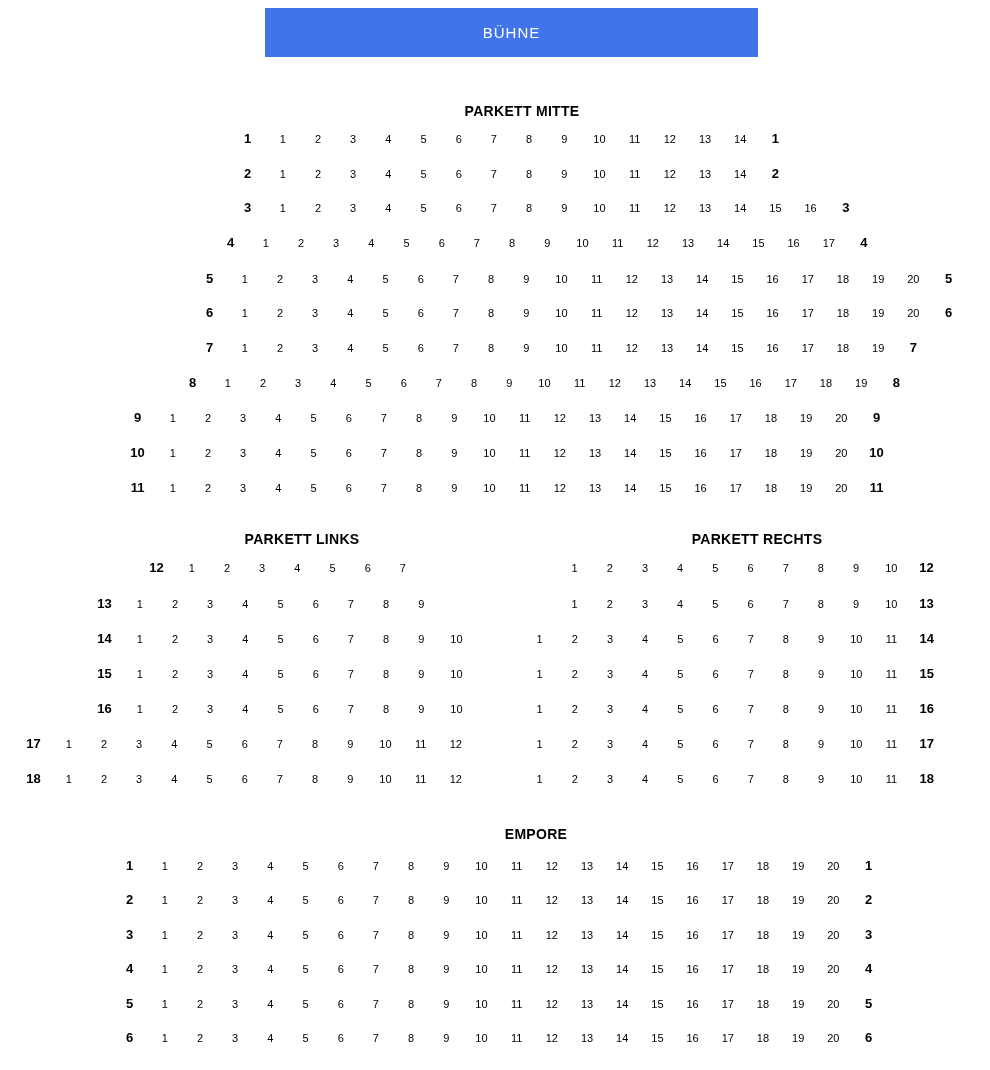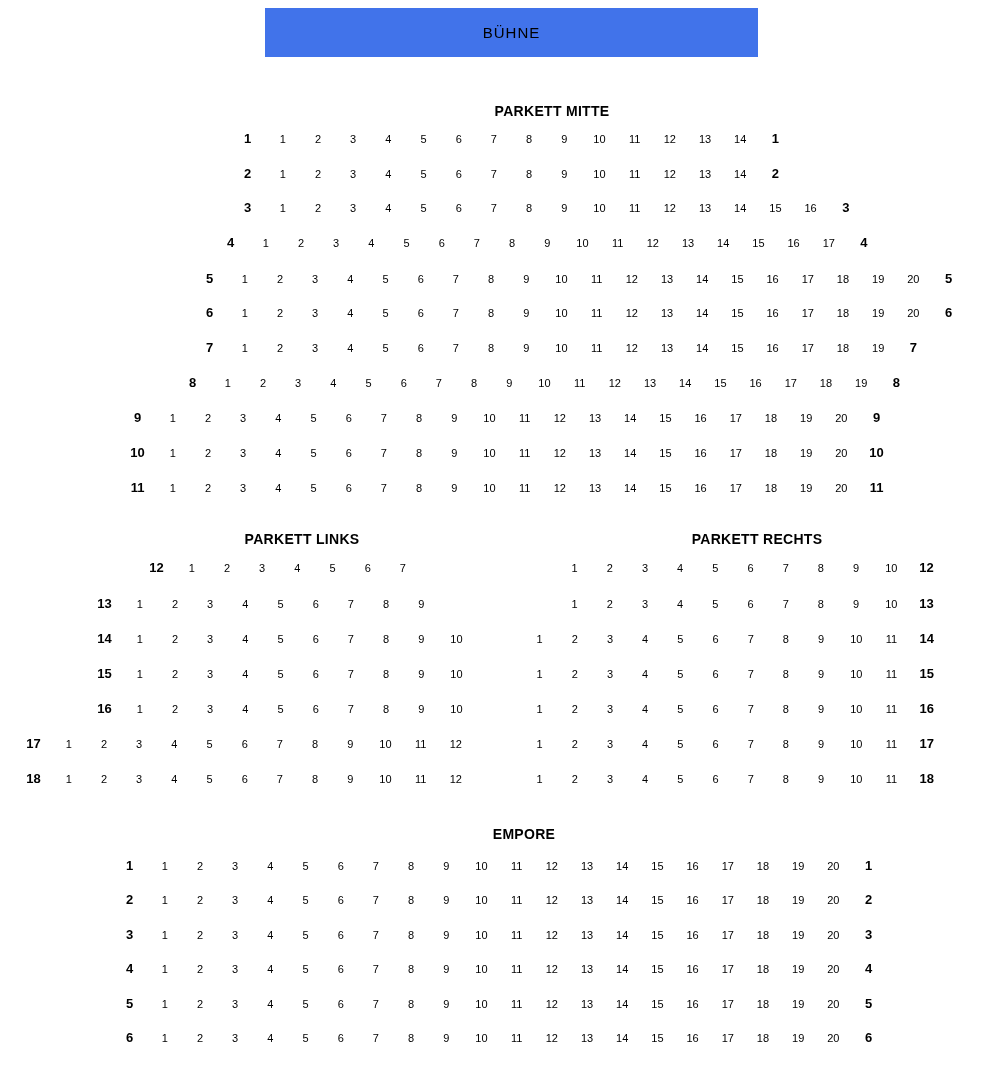--- a/index.html
+++ b/index.html
@@ -4,44 +4,44 @@
 <style>
   html,body { margin:0; padding:0; background:#ffffff; }
   .plan {
     position:relative; width:990px; height:1070px; background:#ffffff;
     font-family:"Liberation Sans", sans-serif; color:#000;
     overflow:hidden;
   }
   .stage {
     position:absolute; display:flex; align-items:center; justify-content:center;
   }
-  .stage span { font-size:15px; letter-spacing:1px; color:#000000; }
+  .stage span { font-size:15px; letter-spacing:1px; color:#ffffff; }
   .section-title {
     position:absolute; transform:translate(-50%,-50%);
     font-weight:bold; font-size:14px; white-space:nowrap; letter-spacing:0.3px;
   }
   .seat-row {
     position:absolute; display:flex; height:18px; line-height:18px; white-space:nowrap;
   }
   .cell {
     flex:0 0 35.2px; width:35.2px; text-align:center; font-size:11px;
   }
   .row-label { font-weight:bold; font-size:13px; }
 </style>
 </head>
 <body>
 
 <div class="plan">
   <div class="stage" style="left: 265px; top: 8px; width: 493px; height: 49px; background: rgb(65, 115, 234);">
     <span>BÜHNE</span>
   </div>
-  <div class="section-title" style="left: 552px; top: 111px;">PARKETT MITTE</div>
+  <div class="section-title" style="left: 522px; top: 111px;">PARKETT MITTE</div>
   <div class="section-title" style="left: 302px; top: 539px;">PARKETT LINKS</div>
   <div class="section-title" style="left: 757px; top: 539px; text-align: right;">PARKETT RECHTS</div>
-  <div class="section-title" style="left: 508px; top: 834px; padding-left: 32px;">EMPORE</div>
+  <div class="section-title" style="left: 520px; top: 834px; padding-left: 32px;">EMPORE</div>
   <div id="rows-root">
       <div class="seat-row" style="left: 230px; top: 130px;">
         <span class="cell row-label">1</span>
         <span class="cell">1</span>
         <span class="cell">2</span>
         <span class="cell">3</span>
         <span class="cell">4</span>
         <span class="cell">5</span>
         <span class="cell">6</span>
         <span class="cell">7</span>

